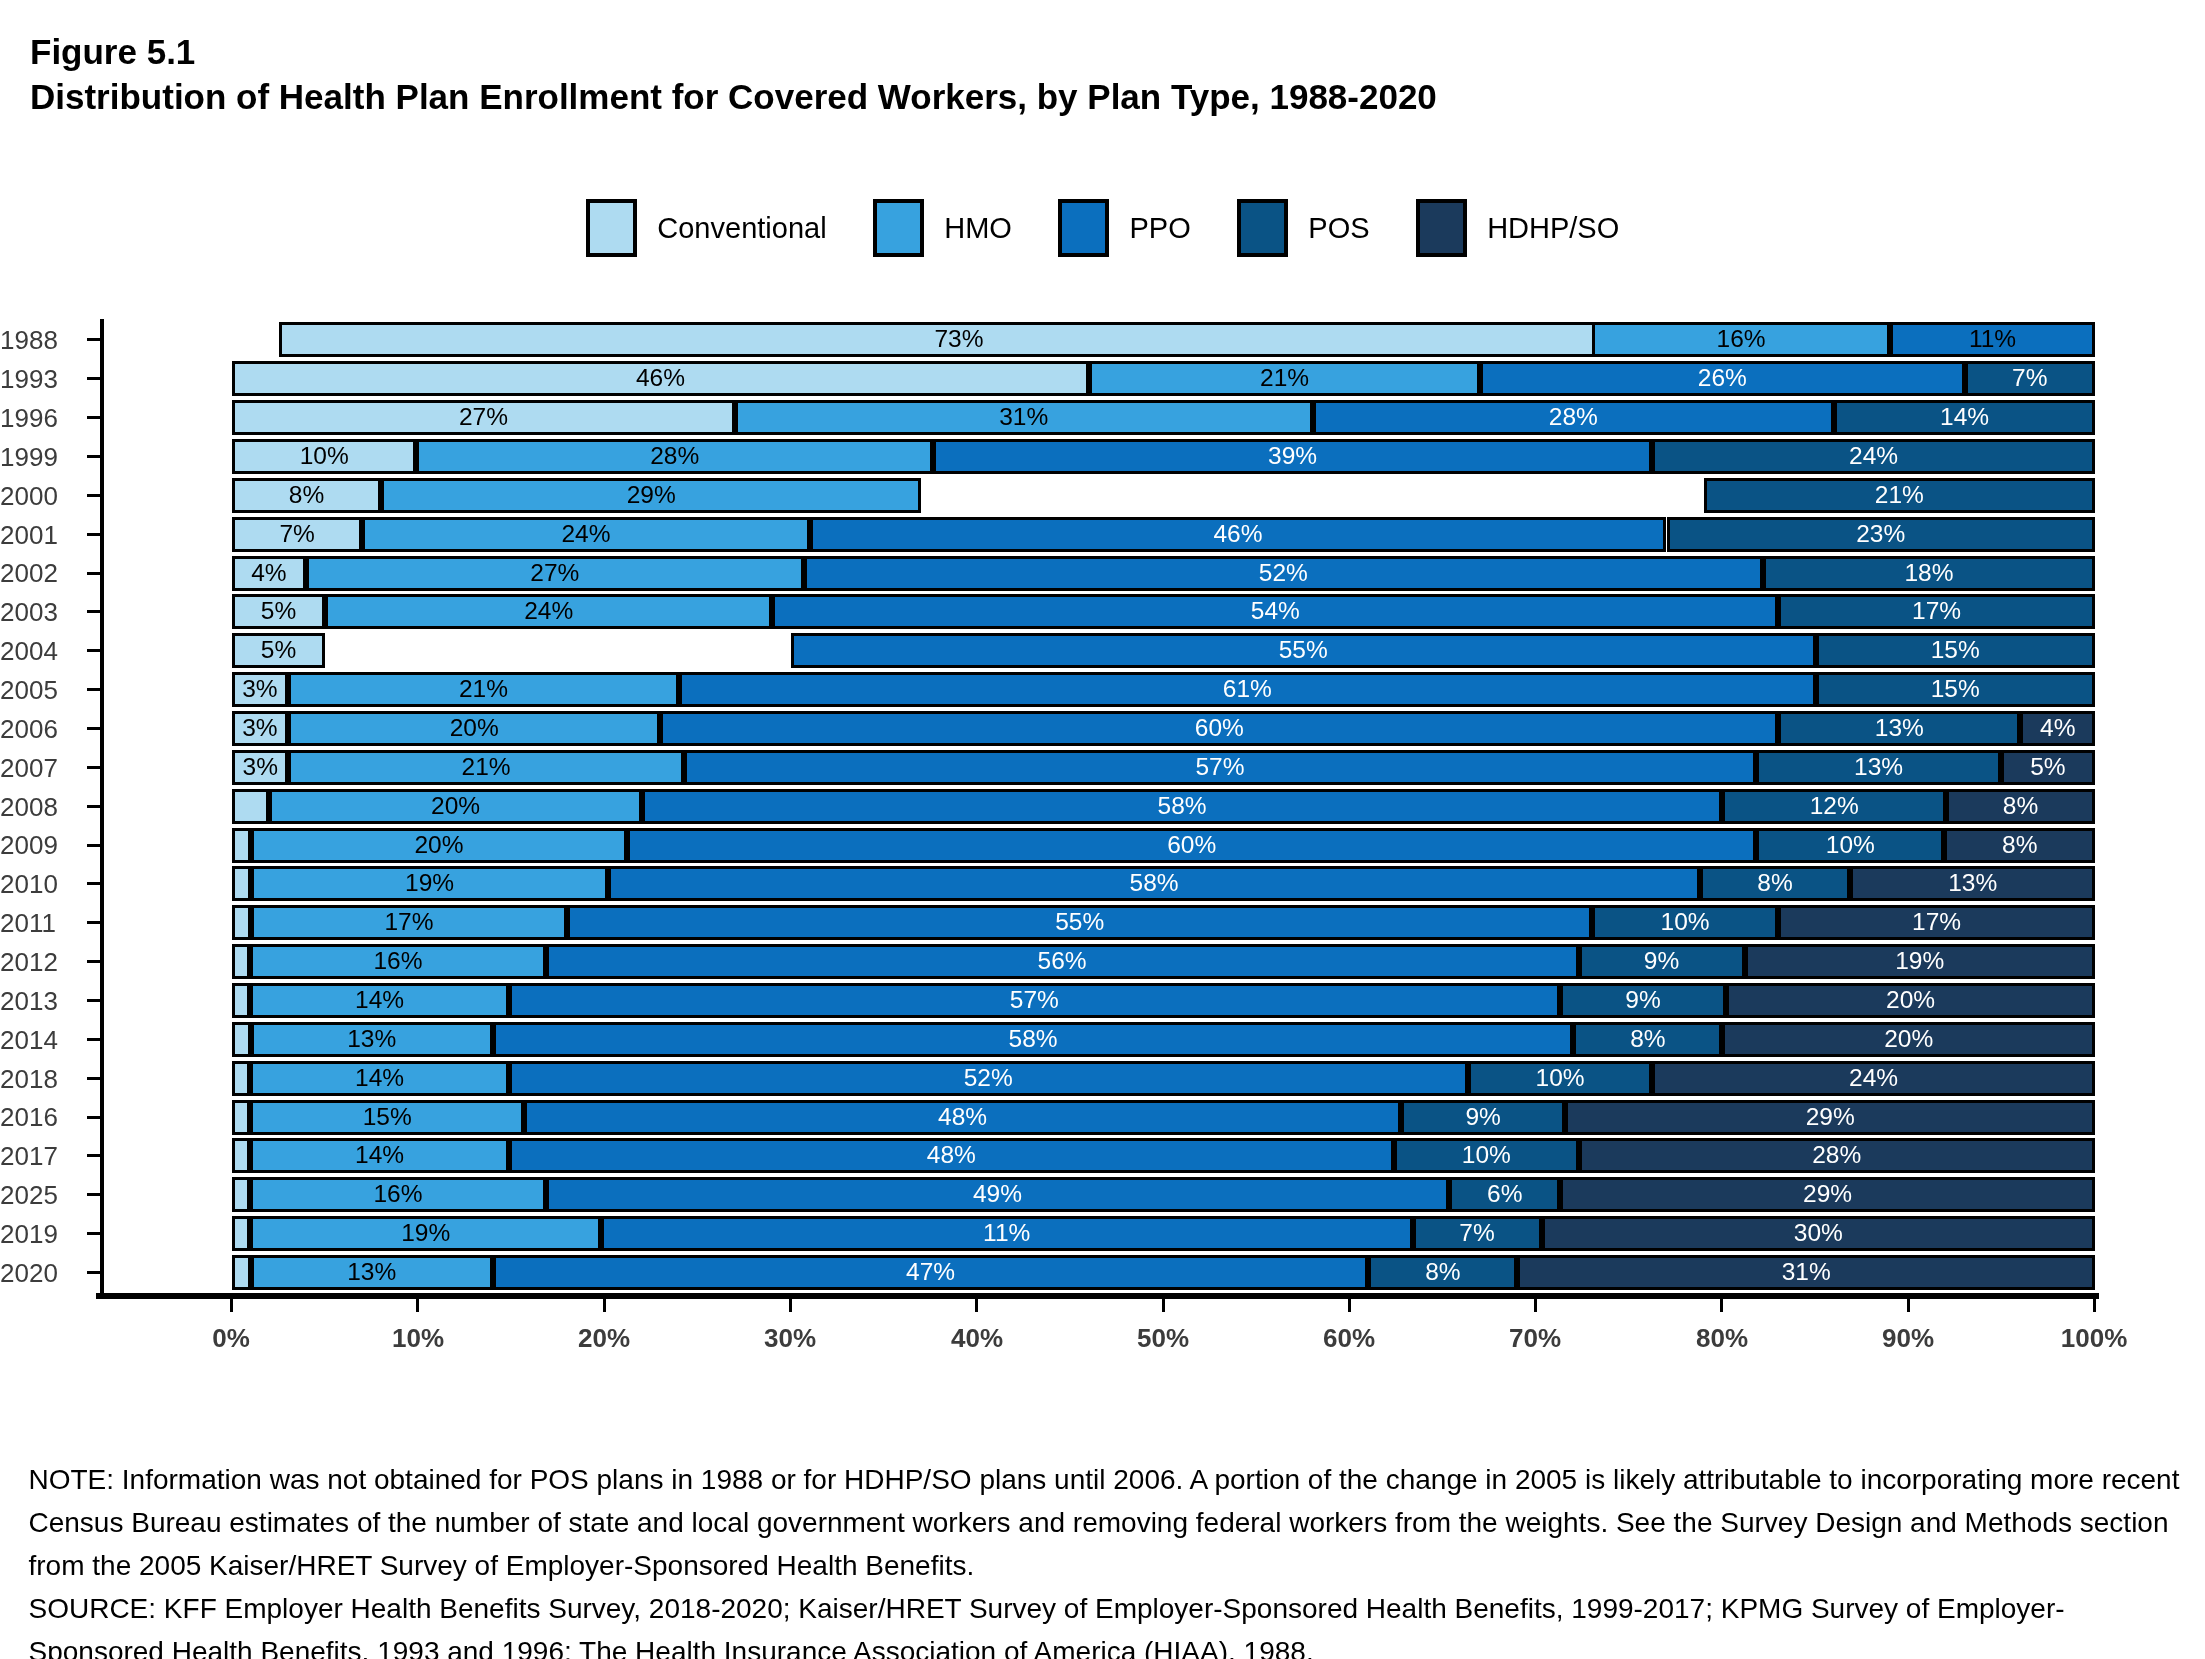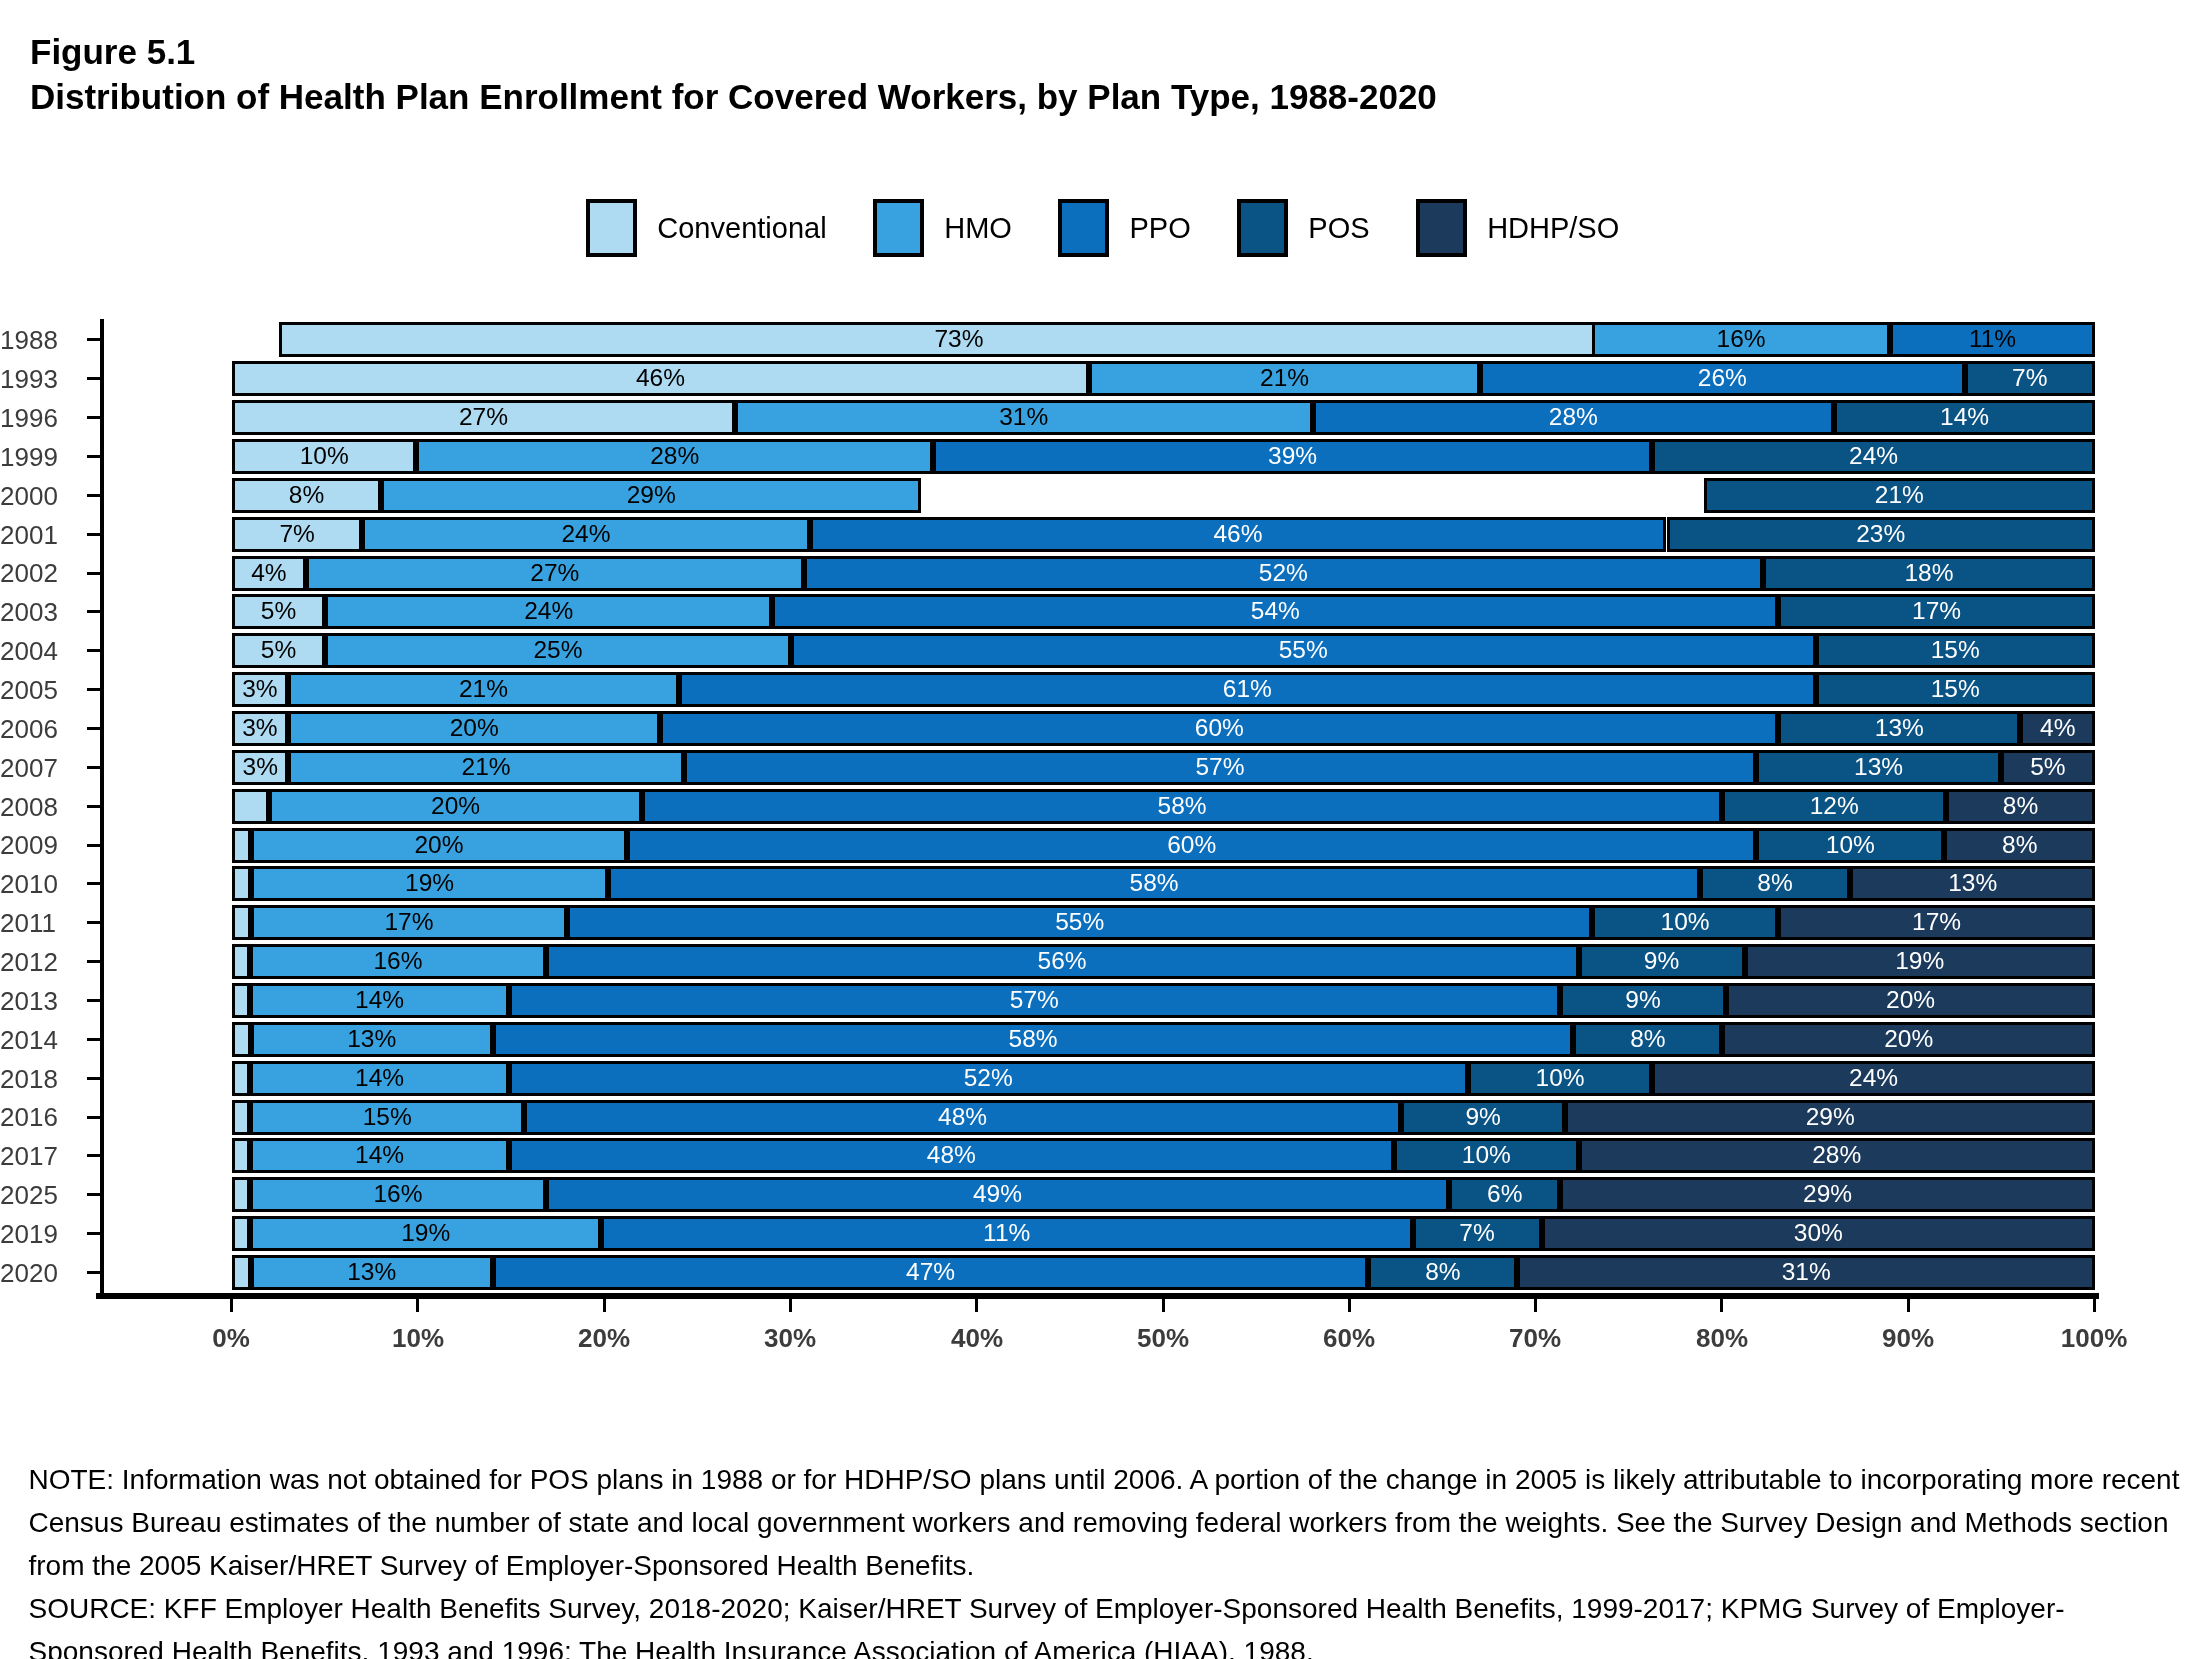--- a/index.html
+++ b/index.html
@@ -181,23 +181,20 @@
         <div class="bar-segment" style="left: 83%; width: 17%; background: rgb(10, 83, 133);">
           <span class="segment-label" style="color: rgb(255, 255, 255);">17%</span>
         </div>
       </div>
       <div class="year-label" style="left: 0px; top: 635px; width: 81px; height: 32px; line-height: 32px;">2004</div>
       <div class="y-tick" style="left: 87px; top: 649px; width: 12.6px; height: 3.2px;"></div>
       <div class="bar-row" style="left: 232px; top: 633px; width: 1863px; height: 35px;">
         <div class="bar-segment" style="left: 0%; width: 5%; background: rgb(174, 219, 241);">
           <span class="segment-label" style="color: rgb(0, 0, 0);">5%</span>
         </div>
-        <div class="bar-segment" style="left: 5%; width: 25%; background: rgb(55, 162, 223);">
-          <span class="segment-label" style="color: rgb(0, 0, 0);">25%</span>
-        </div>
         <div class="bar-segment" style="left: 30%; width: 55%; background: rgb(11, 111, 190);">
           <span class="segment-label" style="color: rgb(255, 255, 255);">55%</span>
         </div>
         <div class="bar-segment" style="left: 85%; width: 15%; background: rgb(10, 83, 133);">
           <span class="segment-label" style="color: rgb(255, 255, 255);">15%</span>
         </div>
       </div>
       <div class="year-label" style="left: 0px; top: 674px; width: 81px; height: 32px; line-height: 32px;">2005</div>
       <div class="y-tick" style="left: 87px; top: 688px; width: 12.6px; height: 3.2px;"></div>
       <div class="bar-row" style="left: 232px; top: 672px; width: 1863px; height: 35px;">

